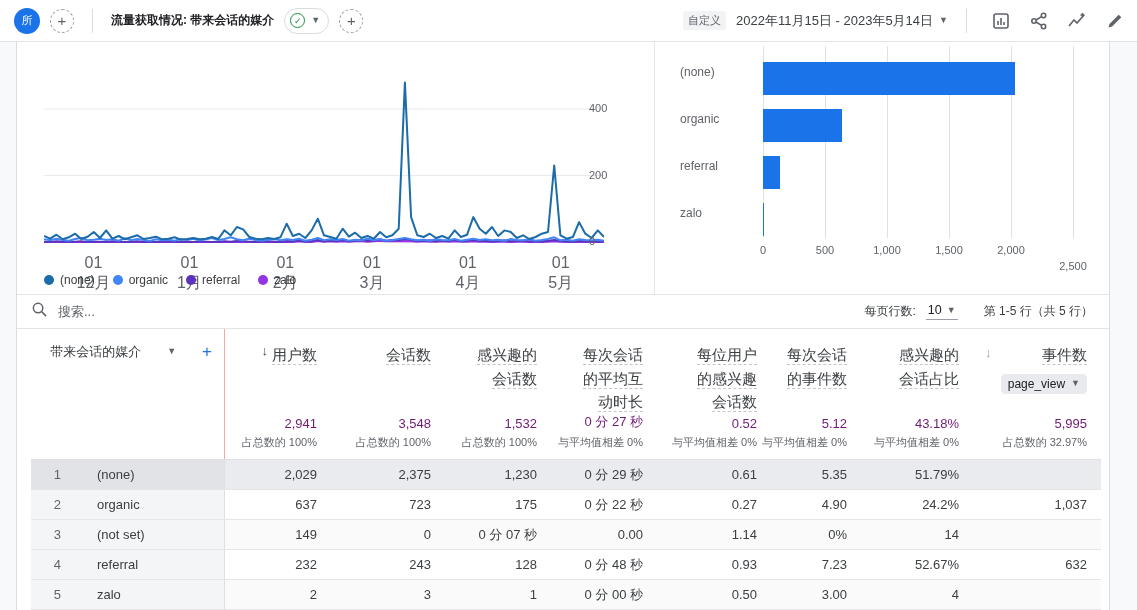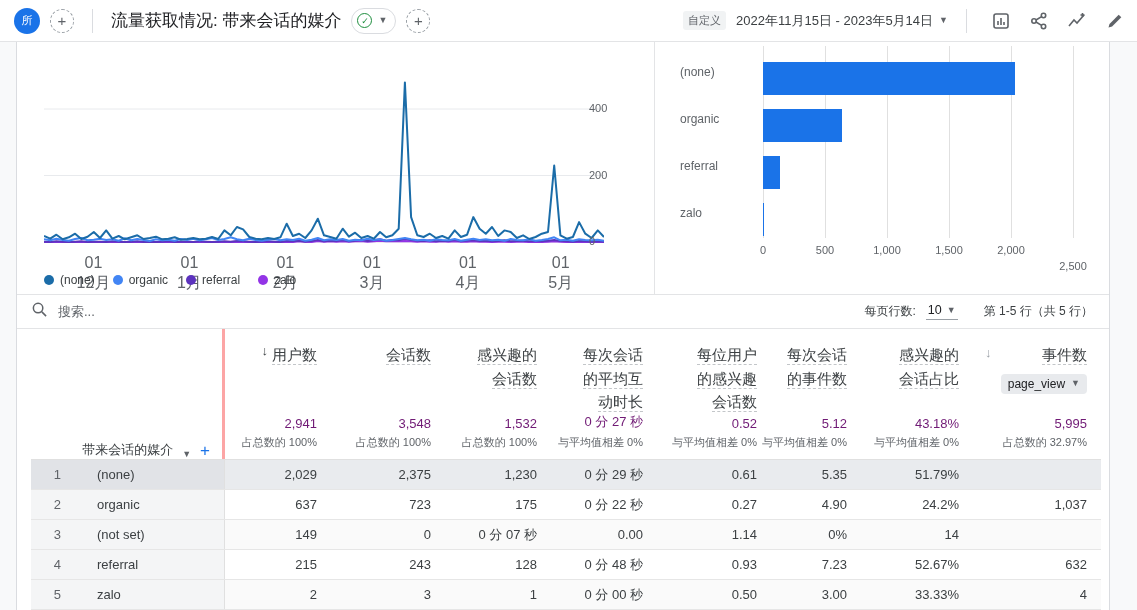--- a/index.html
+++ b/index.html
@@ -8,21 +8,21 @@
 
   
   .topbar { height:42px; display:flex; align-items:center; justify-content:space-between;
     padding:0 12px 0 14px; background:#fff; border-bottom:1px solid #e3e4e6; }
   .tb-group { display:flex; align-items:center; gap:10px; }
   .avatar { width:26px; height:26px; border-radius:50%; background:#1a73e8; color:#fff;
     font-size:11px; display:flex; align-items:center; justify-content:center; cursor:pointer; }
   .dash-circle { width:24px; height:24px; border-radius:50%; border:1px dashed #9aa0a6;
     color:#5f6368; font-size:15px; display:flex; align-items:center; justify-content:center; cursor:pointer; }
   .tb-divider { width:1px; height:24px; background:#dadce0; margin:0 8px; }
-  .report-title { font-size:17px; color:#202124; white-space:nowrap; }
+  .report-title { font-size:12px; color:#202124; white-space:nowrap;font-weight:bold; }
   .check-pill { height:26px; border:1px solid #dadce0; border-radius:13px; display:flex;
     align-items:center; gap:6px; padding:0 8px 0 5px; cursor:pointer; }
   .check-circle { width:15px; height:15px; border-radius:50%; border:1.5px solid #1e8e3e;
     color:#1e8e3e; font-size:9px; display:flex; align-items:center; justify-content:center; }
   .caret { color:#5f6368; font-size:9px; line-height:1; }
   .date-mode { background:#f1f3f4; color:#5f6368; font-size:11px; border-radius:3px; padding:2px 5px; }
   .date-range { font-size:13px; color:#3c4043; display:flex; align-items:center; gap:6px; cursor:pointer; }
   .tb-icons { display:flex; align-items:center; gap:18px; margin-left:6px; }
   .tb-icon { width:20px; height:20px; cursor:pointer; }
   .tb-icon svg { width:20px; height:20px; stroke:#5f6368; fill:none; stroke-width:1.6; }
@@ -63,22 +63,22 @@
   .search-input { border:none; outline:none; font-size:13px; color:#4d7c0f; width:300px;
     font-family:inherit; background:transparent; }
   .search-input::placeholder { color:#5f6368; }
   .pager { display:flex; align-items:center; gap:26px; font-size:12px; color:#3c4043; }
   .rows-select { display:flex; align-items:center; gap:5px; border-bottom:1px solid #9aa0a6;
     padding:0 2px 2px 2px; cursor:pointer; color:#202124; font-size:12.5px; }
 
   
   .table { margin-left:14px; width:1070px; --cols:42px 152px 106px 114px 106px 106px 114px 90px 112px 128px; }
   .t-head { display:grid; grid-template-columns:var(--cols); min-height:110px; border-bottom:1px solid #e0e0e0; }
-  .h-dim { grid-column:1 / 3; border-right:3px solid #fca5a5; display:flex; justify-content:flex-end;
-    align-items:flex-end; padding:14px 12px 0 0; gap:9px; font-size:13px; color:#3c4043; }
+  .h-dim { grid-column:1 / 3; border-right:1px solid #fca5a5; display:flex; justify-content:flex-end;
+    align-items:flex-start; padding:14px 12px 0 0; gap:26px; font-size:13px; color:#3c4043; }
   .h-dim .caret { margin-top:4px; cursor:pointer; }
   .h-plus { color:#1a73e8; font-size:17px; line-height:17px; cursor:pointer; }
   .h-cell { position:relative; display:flex; flex-direction:column; align-items:flex-end;
     padding:14px 14px 9px 0; cursor:pointer; }
   .h-top { display:flex; gap:4px; justify-content:flex-end; }
   .h-lbl { display:inline-block; max-width:66px; text-align:right; font-size:15px; color:#3c4043;
     line-height:1.55; text-decoration:underline; text-decoration-style:dashed;
     text-decoration-color:#c3c6c9; text-decoration-thickness:1px; text-underline-offset:4px; }
   .sort-arrow { font-size:13px; color:#3c4043; }
   .pre-arrow { position:absolute; left:12px; top:16px; color:#9aa0a6; font-size:13px; }
@@ -410,39 +410,38 @@
             <div class="c-val">0</div>
             <div class="c-val">0 分 07 秒</div>
             <div class="c-val">0.00</div>
             <div class="c-val">1.14</div>
             <div class="c-val">0%</div>
             <div class="c-val">14</div>
           </div>
           <div class="t-row">
             <div class="c-num">4</div>
             <div class="c-dim">referral</div>
-            <div class="c-val">215</div>
+            <div class="c-val">232</div>
             <div class="c-val">243</div>
             <div class="c-val">128</div>
             <div class="c-val">0 分 48 秒</div>
             <div class="c-val">0.93</div>
             <div class="c-val">7.23</div>
             <div class="c-val">52.67%</div>
             <div class="c-val">632</div>
           </div>
           <div class="t-row zebra">
             <div class="c-num">5</div>
             <div class="c-dim">zalo</div>
             <div class="c-val">2</div>
             <div class="c-val">3</div>
             <div class="c-val">1</div>
             <div class="c-val">0 分 00 秒</div>
             <div class="c-val">0.50</div>
             <div class="c-val">3.00</div>
-            <div class="c-val">33.33%</div>
             <div class="c-val">4</div>
           </div>
         </div>
     </div>
   </div>
 
   <div class="gutter-right"></div>
 </div>
 
 </body></html>

